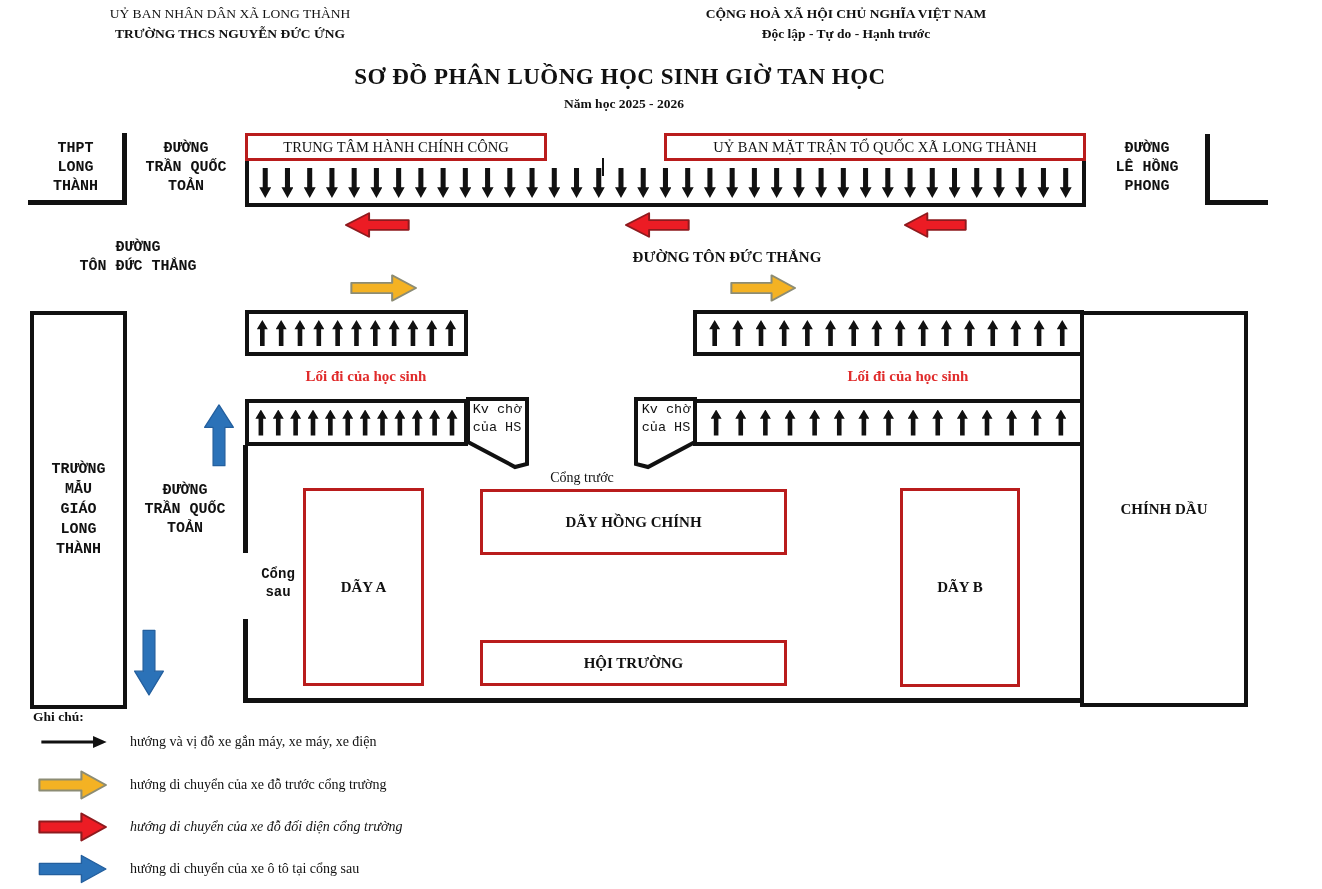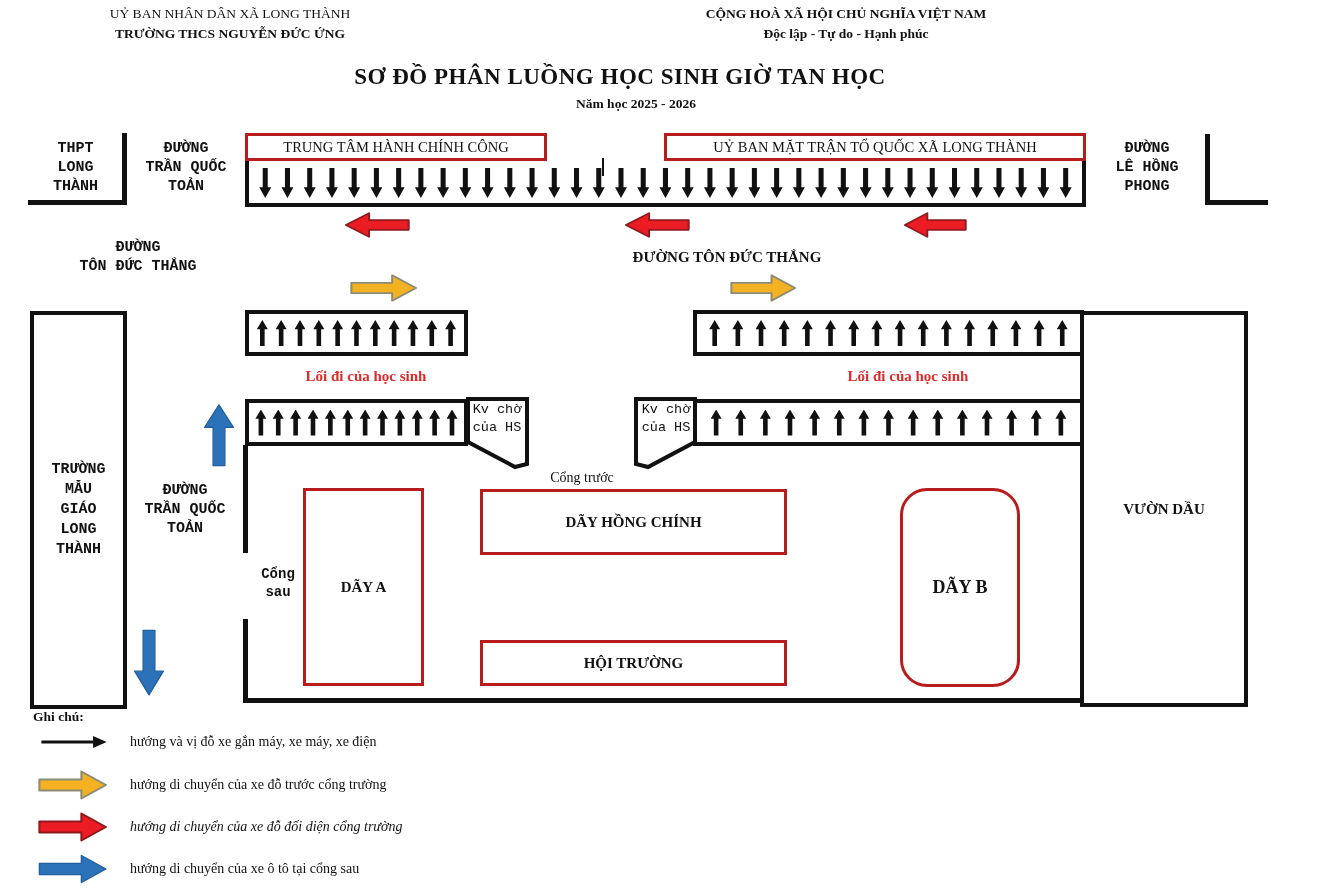--- a/index.html
+++ b/index.html
@@ -33,25 +33,25 @@
 <body>
 
 <div id="canvas">
 
   <div class="abs center" style="left:80px;top:4px;width:300px;font-size:13.5px;line-height:20px;">
     <div>UỶ BAN NHÂN DÂN XÃ LONG THÀNH</div>
     <div class="bold">TRƯỜNG THCS NGUYỄN ĐỨC ỨNG</div>
   </div>
   <div class="abs center" style="left:660px;top:4px;width:372px;font-size:13.5px;line-height:20px;">
     <div class="bold">CỘNG HOÀ XÃ HỘI CHỦ NGHĨA VIỆT NAM</div>
-    <div class="bold">Độc lập - Tự do - Hạnh phúc</div>
+    <div class="bold">Độc lập - Tự do - Hạnh trước</div>
   </div>
 
   <div class="abs center bold" style="left:280px;top:64px;width:680px;font-size:23px;letter-spacing:0.5px;">SƠ ĐỒ PHÂN LUỒNG HỌC SINH GIỜ TAN HỌC</div>
-  <div class="abs center bold" style="left:296px;top:96px;width:680px;font-size:13.5px;">Năm học 2025 - 2026</div>
+  <div class="abs center bold" style="left:284px;top:96px;width:680px;font-size:13.5px;">Năm học 2025 - 2026</div>
 
   <div class="abs center bold pre lbl15" style="left:28px;top:139px;width:95px;">THPT
 LONG
 THÀNH</div>
   <div class="abs wall" style="left:122px;top:133px;width:5px;height:72px;"></div>
   <div class="abs wall" style="left:28px;top:200px;width:99px;height:5px;"></div>
 
   <div class="abs center bold pre lbl15" style="left:130px;top:139px;width:112px;">ĐƯỜNG
 TRẦN QUỐC
 TOẢN</div>
@@ -251,25 +251,25 @@
 
   <div class="abs box3 center" style="left:303px;top:488px;width:121px;height:198px;display:flex;align-items:center;justify-content:center;font-size:15px;font-weight:bold;">
     <span>DÃY A</span>
   </div>
   <div class="abs box3 center" style="left:480px;top:489px;width:307px;height:66px;display:flex;align-items:center;justify-content:center;font-size:15px;font-weight:bold;">
     <span>DÃY HỒNG CHÍNH</span>
   </div>
   <div class="abs box3 center" style="left:480px;top:640px;width:307px;height:46px;display:flex;align-items:center;justify-content:center;font-size:15px;font-weight:bold;">
     <span>HỘI TRƯỜNG</span>
   </div>
-  <div class="abs box3 center" style="left:900px;top:488px;width:120px;height:199px;display:flex;align-items:center;justify-content:center;font-size:18px;font-weight:bold;border-radius:27px;">
+  <div class="abs box3 center" style="left:900px;top:488px;width:120px;height:199px;display:flex;align-items:center;justify-content:center;font-size:15px;font-weight:bold;">
     <span>DÃY B</span>
   </div>
   <div class="abs box center" style="left:1080px;top:311px;width:168px;height:396px;display:flex;align-items:center;justify-content:center;font-size:15px;font-weight:bold;">
-    <span>VƯỜN DẦU</span>
+    <span>CHÍNH DẦU</span>
   </div>
 
   <div class="abs" style="left:33px;top:709px;font-size:13.5px;font-weight:bold;">Ghi chú:</div>
 
   <div class="abs" style="left:40px;top:733px;width:68px;height:18px;">
     <svg class="block-arrow" viewBox="0 0 100 24" preserveAspectRatio="none">
         <path class="p-black" d="M2,10 H78 V4 L98,12 L78,20 V14 H2 Z"></path>
       </svg>
   </div>
   <div class="abs lbl14" style="left:130px;top:733px;width:460px;">hướng và vị đỗ xe gắn máy, xe máy, xe điện</div>

